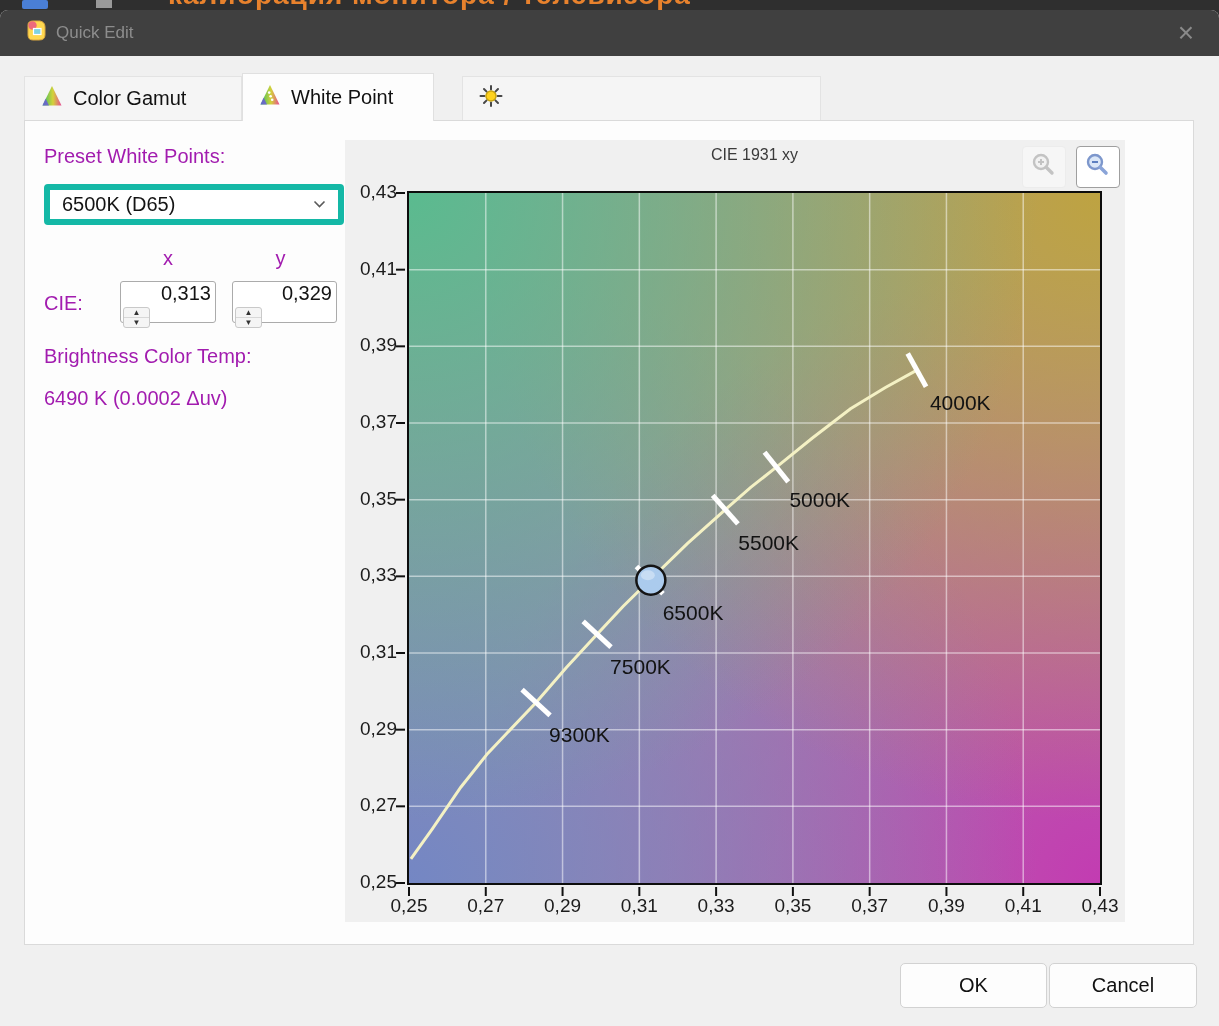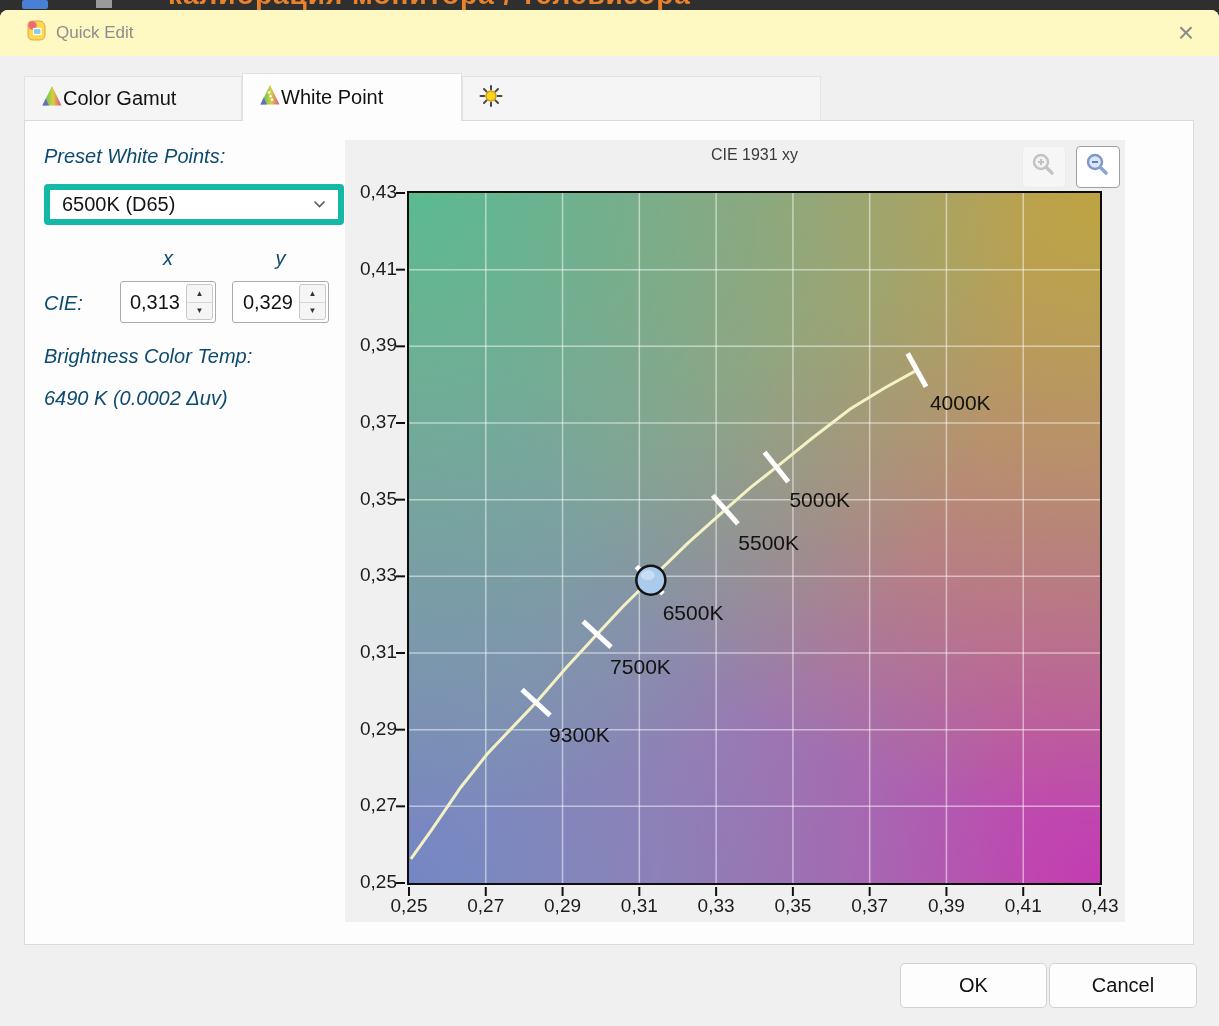--- a/index.html
+++ b/index.html
@@ -7,42 +7,42 @@
          font-family:"Liberation Sans",sans-serif;color:#141414;}
   
   .bg-strip{position:absolute;top:0;left:0;width:1219px;height:10px;background:#2f2f2f;overflow:hidden;}
   .bg-strip .bg-title{position:absolute;top:-21px;left:168px;font-size:28px;font-weight:700;
          color:#e8822d;white-space:nowrap;letter-spacing:1px;}
   .bg-frag-blue{position:absolute;top:0;left:22px;width:26px;height:9px;background:#4a7fd6;border-radius:2px;}
   .bg-frag-gray{position:absolute;top:0;left:96px;width:16px;height:8px;background:#9a9a9a;}
   
   .dialog{position:absolute;top:10px;left:0;width:1219px;height:1016px;background:#f0f0f0;
           border-radius:8px 8px 0 0;overflow:hidden;}
-  .titlebar{position:absolute;top:0;left:0;right:0;height:46px;background:#fef9c3;}
+  .titlebar{position:absolute;top:0;left:0;right:0;height:46px;background:#404040;}
   .app-icon{position:absolute;left:24px;top:8px;}
   .win-title{position:absolute;left:56px;top:0;height:46px;line-height:46px;font-size:17px;color:#8d8d8d;}
   .close-btn{position:absolute;right:14px;top:4px;width:38px;height:38px;display:flex;align-items:center;
           justify-content:center;font-size:28px;font-weight:300;color:#8a8a8a;cursor:pointer;}
   
-  .tab{position:absolute;display:flex;align-items:center;padding-left:16px;
+  .tab{position:absolute;display:flex;align-items:center;gap:10px;padding-left:16px;
        font-size:20px;color:#111;box-sizing:border-box;cursor:pointer;}
   .tab-inactive{top:66px;height:44px;background:#f5f5f5;border:1px solid #e3e3e3;border-bottom:none;z-index:2;}
   .tab-active{top:63px;height:48px;background:#fdfdfd;border:1px solid #e0e0e0;border-bottom:none;z-index:6;}
   .panel{position:absolute;left:24px;top:110px;width:1170px;height:825px;background:#fdfdfd;
          border:1px solid #dadada;box-sizing:border-box;z-index:1;}
   
   .ctl{position:absolute;z-index:7;font-size:20px;}
-  .lbl{color:#0c4a6e;font-style:italic;}
+  .lbl{color:#a21caf;}
   .dropdown{left:44px;top:174px;width:300px;height:41px;background:#fff;border:6px solid #14b8a6;
          border-radius:4px;display:flex;align-items:center;box-sizing:border-box;cursor:pointer;}
   .dropdown .dd-text{flex:1;padding-left:12px;}
   .dropdown .dd-chev{padding-right:12px;display:flex;align-items:center;}
   .colhead{top:237px;text-align:center;}
   .spinfield{top:271px;height:42px;background:#fff;border:1px solid #ababab;border-radius:3px;
-         display:flex;box-sizing:border-box;align-items:stretch;}
+         display:flex;box-sizing:border-box;align-items:stretch;flex-direction:column;}
   .spin-input{flex:1;min-width:0;border:none;outline:none;background:transparent;
          font-family:"Liberation Sans",sans-serif;font-size:20px;color:#141414;text-align:right;padding:0 4px 0 0;}
   .spinner{width:25px;margin:2px;border:1px solid #c9c9c9;border-radius:3px;background:#f5f5f5;
          display:flex;flex-direction:column;}
   .spin-btn{flex:1;display:flex;align-items:center;justify-content:center;font-size:8px;color:#333;cursor:pointer;}
   .spin-btn.down{border-top:1px solid #d8d8d8;}
   
   .chart-block{position:absolute;left:345px;top:130px;width:780px;height:782px;background:#f0f0f0;z-index:5;}
   .chart-title{position:absolute;left:62px;top:6px;width:695px;text-align:center;font-size:16px;color:#3a3a3a;}
   .zoom-btn{position:absolute;top:6px;width:44px;height:42px;border-radius:4px;display:flex;
@@ -94,21 +94,21 @@
                 <stop offset="1" stop-color="#e84a93"></stop>
           </linearGradient>
             </defs>
           <path d="M11 1 L1.5 20.5 L20.5 20.5 Z" fill="url(#gg1)"></path>
           <path d="M1.5 20.5 L8 20.5 L4.6 13.6 Z" fill="#6a5bd8" opacity="0.85"></path>
         </svg>
       </span>
       <span>Color Gamut</span>
     </div>
 
-    <div class="tab tab-active" style="left:242px;width:220px;">
+    <div class="tab tab-active" style="left:242px;width:192px;">
       <span>
         <svg width="22" height="22" viewBox="0 0 22 22">
           <defs>
               <linearGradient id="gg2" x1="0" y1="0" x2="1" y2="0">
             <stop offset="0" stop-color="#35bd63"></stop>
                 <stop offset="0.55" stop-color="#d3d23a"></stop>
                 <stop offset="1" stop-color="#e84a93"></stop>
           </linearGradient>
             </defs>
           <path d="M11 1 L1.5 20.5 L20.5 20.5 Z" fill="url(#gg2)"></path>
@@ -157,21 +157,21 @@
 
     <div class="ctl lbl" style="left:44px;top:282px;text-align:right;">CIE:</div>
 
     <div class="ctl spinfield" style="left:120px;width:96px;">
       <input class="spin-input" value="0,313" style="">
       <span class="spinner">
         <span class="spin-btn">▲</span>
         <span class="spin-btn down">▼</span>
       </span>
     </div>
-    <div class="ctl spinfield" style="left:232px;width:97px;">
+    <div class="ctl spinfield" style="left:232px;width:105px;">
       <input class="spin-input" value="0,329" style="">
       <span class="spinner">
         <span class="spin-btn">▲</span>
         <span class="spin-btn down">▼</span>
       </span>
     </div>
 
     <div class="ctl lbl" style="left:44px;top:335px;">Brightness Color Temp:</div>
     <div class="ctl lbl" style="left:44px;top:377px;">6490 K (0.0002 Δuv)</div>
 

